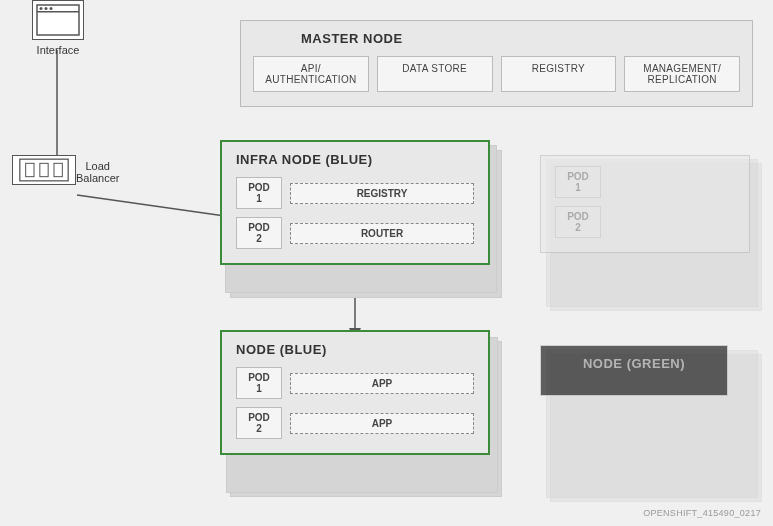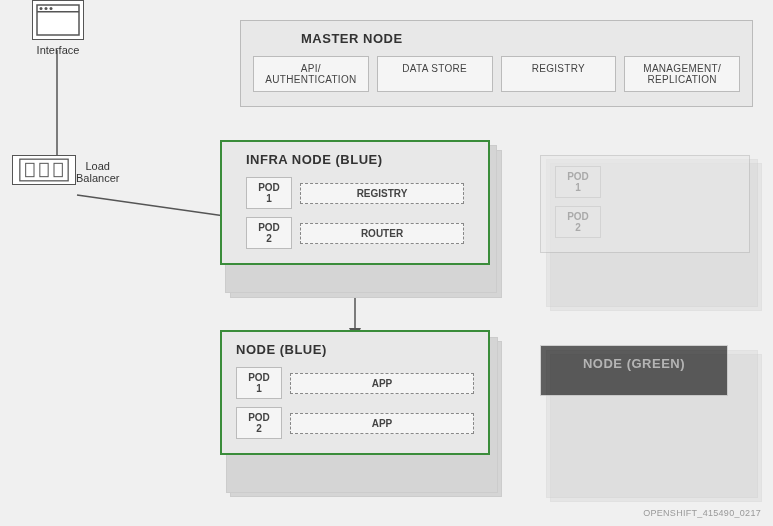--- a/index.html
+++ b/index.html
@@ -126,21 +126,21 @@
     }
 
     
     .infra-node-blue {
       position: absolute;
       top: 140px;
       left: 220px;
       width: 270px;
       border: 2px solid #3a8c3a;
       background: #e8e8e8;
-      padding: 10px 24px 14px;
+      padding: 10px 14px 14px;
     }
 
     .node-title {
       font-size: 13px;
       font-weight: bold;
       color: #333;
       letter-spacing: 0.5px;
       margin-bottom: 10px;
     }
 

